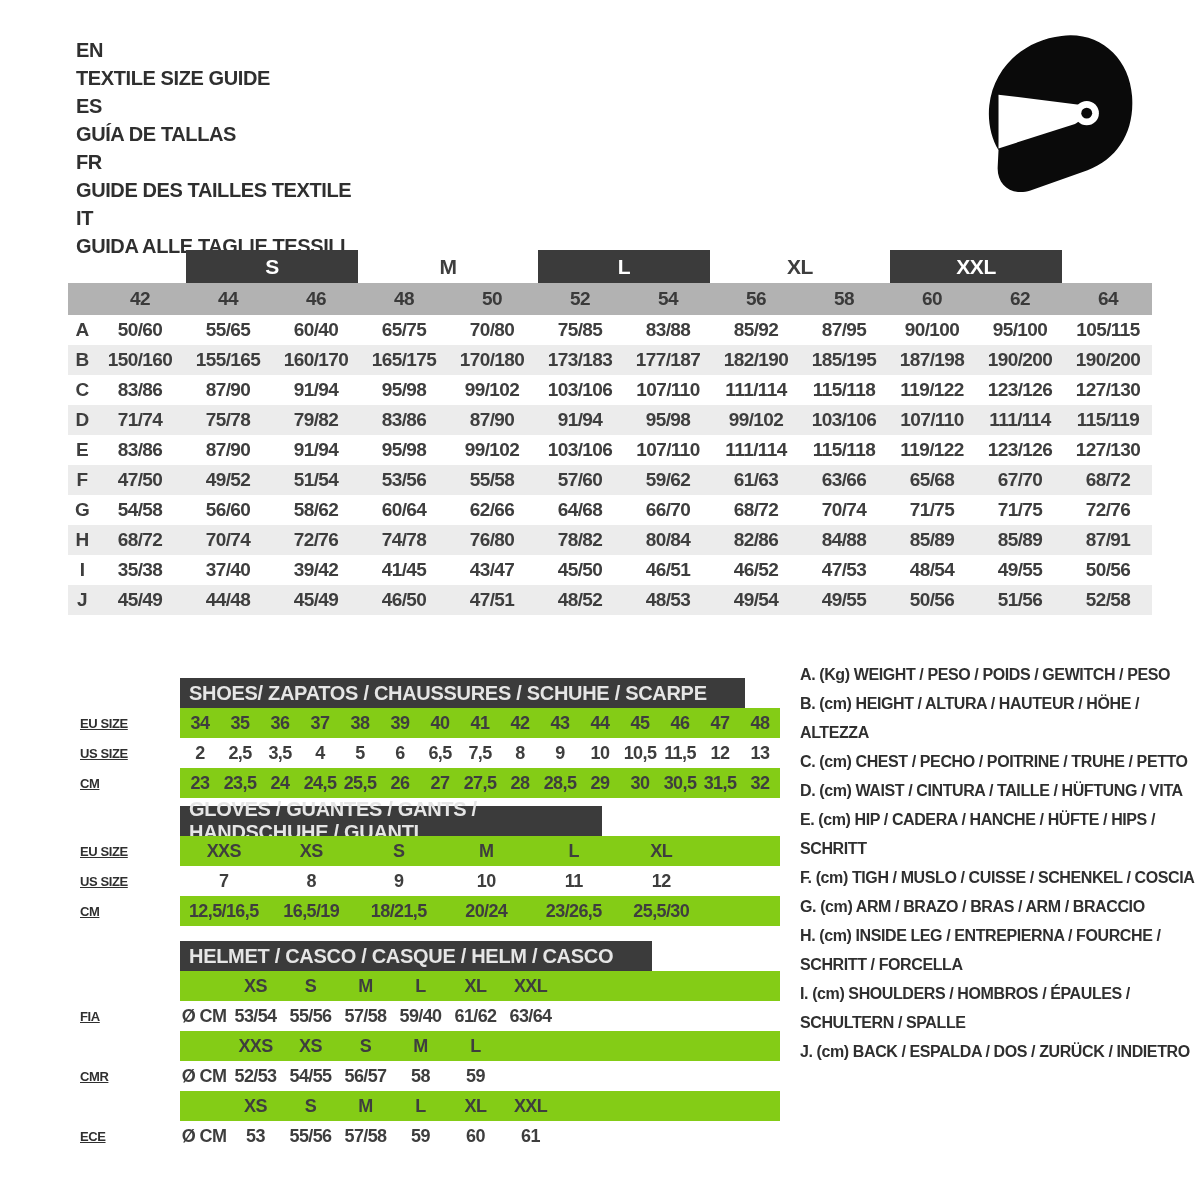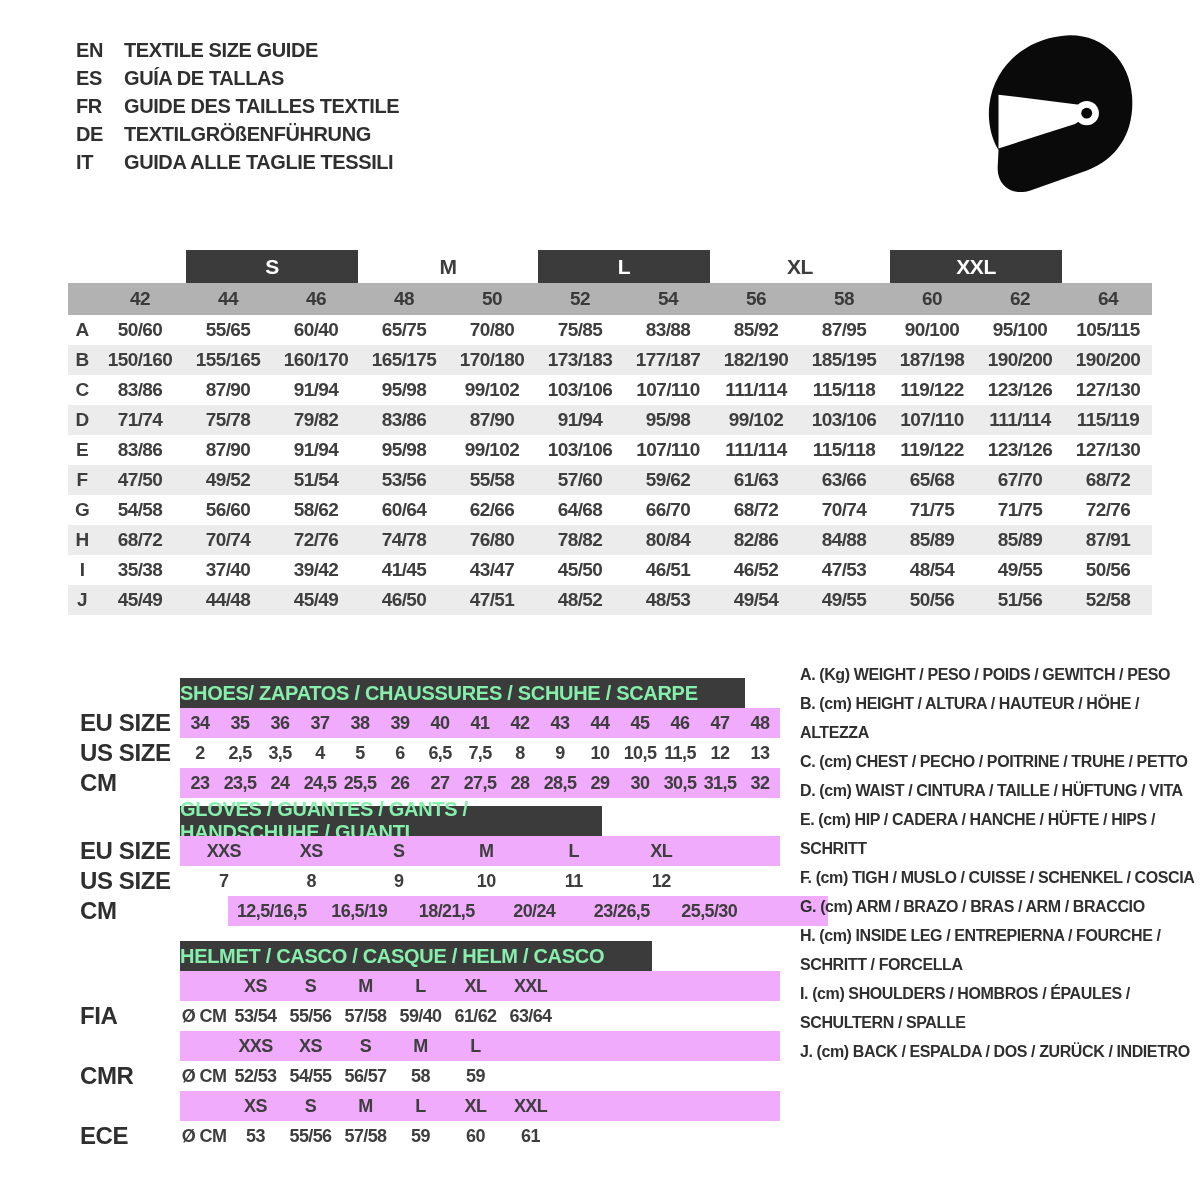--- a/index.html
+++ b/index.html
@@ -6,68 +6,64 @@
   body{
     width:1200px;height:1200px;position:relative;overflow:hidden;
     background:#ffffff;color:#3e3e3e;
     font-family:"Liberation Sans",sans-serif;font-weight:bold;
     letter-spacing:-0.4px;
   }
   .abs{position:absolute;}
 
   
   .lang-list{top:36px;left:76px;}
-  .lang-row{display:flex;font-size:20px;line-height:28px;color:#2f2f2f;}
+  .lang-row{display:flex;font-size:20px;line-height:28px;color:#2f2f2f;flex-direction:column;}
   .lang-code{width:48px;}
 
   .helmet-icon{left:975px;top:25px;width:168px;height:178px;}
 
   
   #main-table{left:68px;top:250px;width:1084px;}
   .grid-row{display:grid;grid-template-columns:28px repeat(12,88px);}
   .band-row{height:33px;}
   .band{display:flex;align-items:center;justify-content:center;font-size:21px;margin:0 2px;}
   .band.boxed{background:#3b3b3b;color:#ffffff;}
   .band.plain{color:#3e3e3e;}
   .num-row{height:32px;background:#b2b2b2;color:#3a3a3a;}
   .data-row{height:30px;}
   .data-row.stripe{background:#ececec;}
   .cell{display:flex;align-items:center;justify-content:center;font-size:19px;letter-spacing:-0.6px;}
 
   
   .sec{left:68px;width:1084px;}
   .sec-row{display:flex;height:30px;}
-  .sec-label{width:112px;display:flex;align-items:center;padding-left:12px;box-sizing:border-box;font-size:24px;color:#2f2f2f;}
-  .sec-title{background:#3b3b3b;color:#86efac;display:flex;align-items:center;font-size:20px;box-sizing:border-box;letter-spacing:-0.3px;}
+  .sec-label{width:112px;display:flex;align-items:center;padding-left:12px;box-sizing:border-box;font-size:13px;color:#2f2f2f;text-decoration:underline;}
+  .sec-title{background:#3b3b3b;color:#e5e5e5;display:flex;align-items:center;padding-left:9px;font-size:20px;box-sizing:border-box;letter-spacing:-0.3px;}
   .sec-cells{display:grid;width:600px;}
-  .sec-cells.stripe{background:#f0abfc;}
+  .sec-cells.stripe{background:#84cc16;}
   .scell{display:flex;align-items:center;justify-content:center;font-size:18px;letter-spacing:-0.6px;}
 
   
   .legend{left:800px;top:660px;width:400px;font-size:16px;line-height:29px;color:#2f2f2f;letter-spacing:-0.4px;}
 </style>
 </head>
 <body>
 
 <div class="abs lang-list" id="lang-list">
     <div class="lang-row">
       <span class="lang-code">EN</span>
       <span class="lang-title">TEXTILE SIZE GUIDE</span>
     </div>
     <div class="lang-row">
       <span class="lang-code">ES</span>
       <span class="lang-title">GUÍA DE TALLAS</span>
     </div>
     <div class="lang-row">
       <span class="lang-code">FR</span>
       <span class="lang-title">GUIDE DES TAILLES TEXTILE</span>
-    </div>
-    <div class="lang-row">
-      <span class="lang-code">DE</span>
-      <span class="lang-title">TEXTILGRÖßENFÜHRUNG</span>
     </div>
     <div class="lang-row">
       <span class="lang-code">IT</span>
       <span class="lang-title">GUIDA ALLE TAGLIE TESSILI</span>
     </div>
   </div>
 
 <svg class="abs helmet-icon" viewBox="0 0 200 210" aria-hidden="true">
   <path d="M103 12 C148 6 184 38 187 84 C190 126 170 158 134 172 L66 196 C44 203 26 190 27 168 L28 148 C19 133 15 114 17 95 C22 50 58 17 103 12 Z" fill="#0a0a0a"></path>
   <path d="M28 82 L124 94 C130 102 128 112 119 117 L28 146 Z" fill="#ffffff"></path>
@@ -344,21 +340,21 @@
         <div class="scell">8</div>
         <div class="scell">9</div>
         <div class="scell">10</div>
         <div class="scell">11</div>
         <div class="scell">12</div>
         <div class="scell"></div>
       </div>
     </div>
     <div class="sec-row">
       <div class="sec-label">CM</div>
-      <div class="sec-cells stripe" style="grid-template-columns: repeat(6, 87.5px) 1fr; margin-left: 48px;">
+      <div class="sec-cells stripe" style="grid-template-columns: repeat(6, 87.5px) 1fr;">
         <div class="scell">12,5/16,5</div>
         <div class="scell">16,5/19</div>
         <div class="scell">18/21,5</div>
         <div class="scell">20/24</div>
         <div class="scell">23/26,5</div>
         <div class="scell">25,5/30</div>
         <div class="scell"></div>
       </div>
     </div>
   </div>

